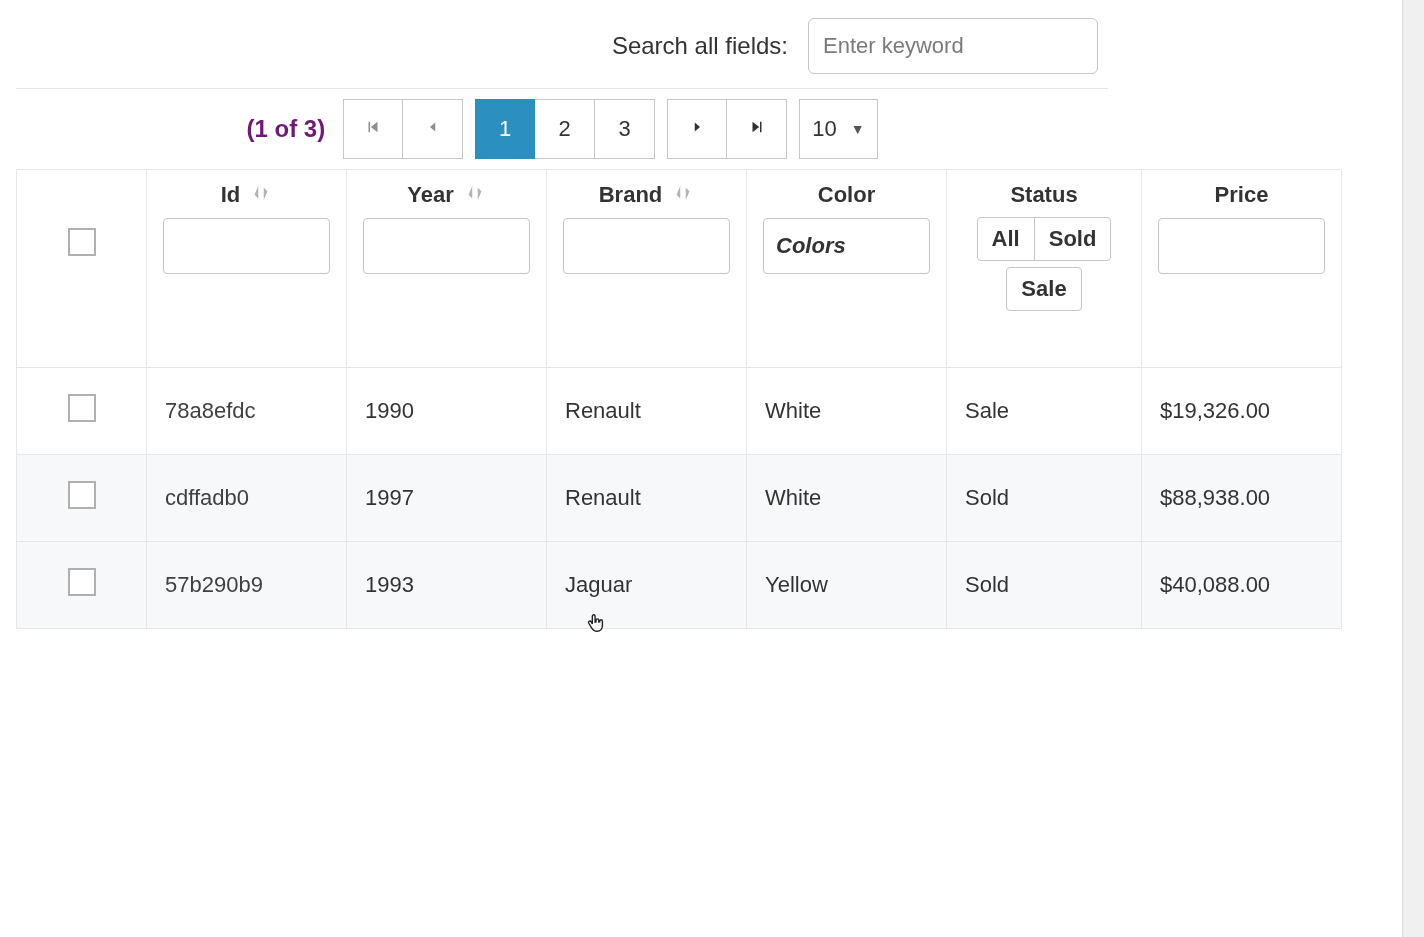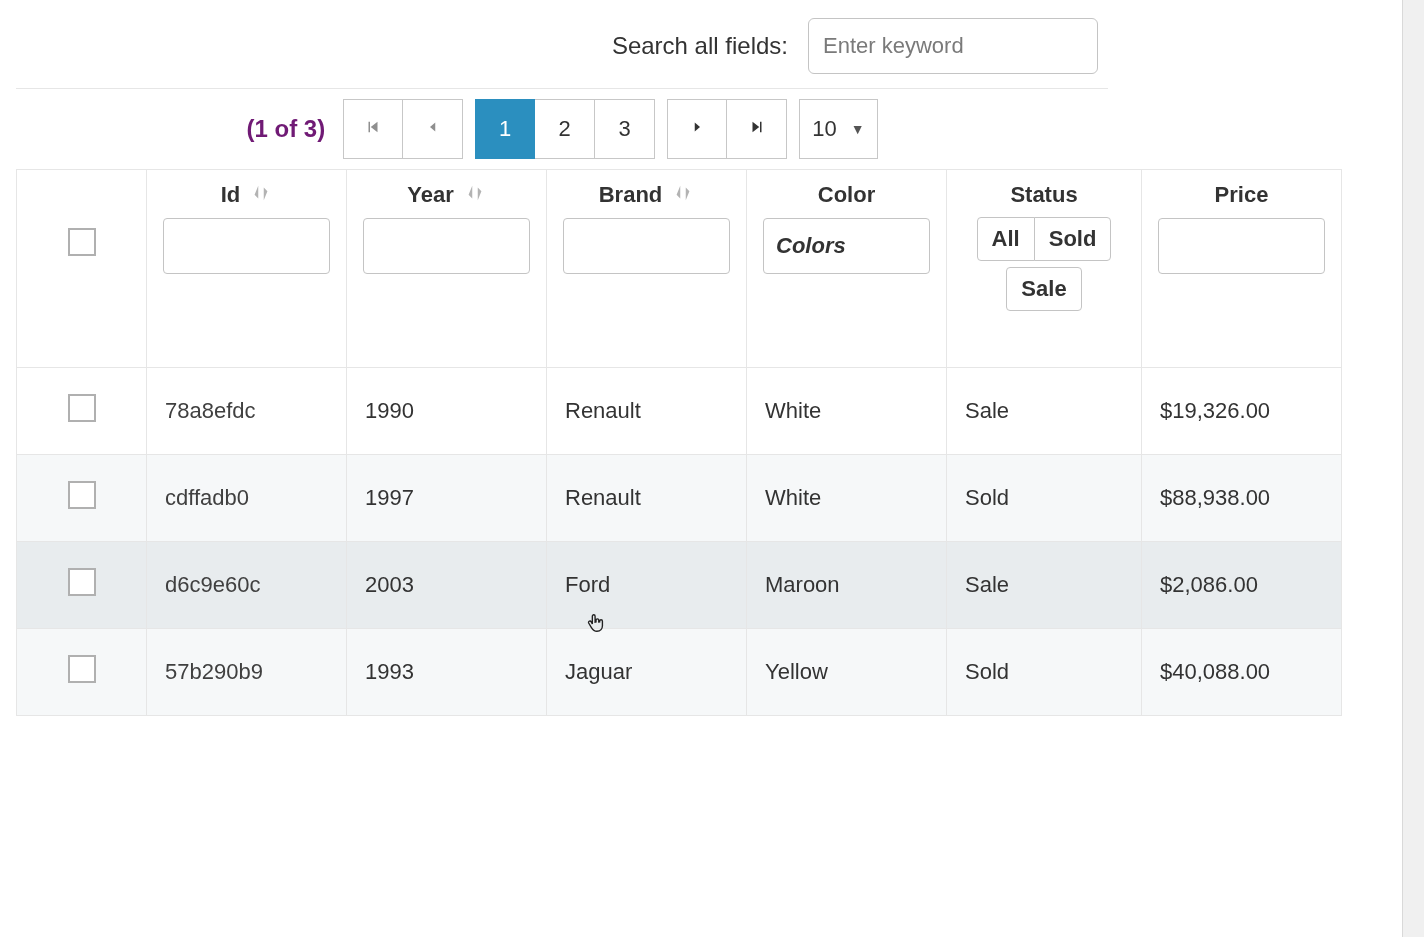--- a/index.html
+++ b/index.html
@@ -336,29 +336,20 @@
         </tr>
         <tr class="alt">
           <td class="check-cell"><span class="row-check"></span></td>
           <td class="id-cell"><a href="#">cdffadb0</a></td>
           <td>1997</td>
           <td>Renault</td>
           <td>White</td>
           <td>Sold</td>
           <td>$88,938.00</td>
         </tr>
-        <tr class="hover">
-          <td class="check-cell"><span class="row-check"></span></td>
-          <td class="id-cell"><a href="#">d6c9e60c</a></td>
-          <td>2003</td>
-          <td>Ford</td>
-          <td>Maroon</td>
-          <td>Sale</td>
-          <td>$2,086.00</td>
-        </tr>
         <tr class="alt">
           <td class="check-cell"><span class="row-check"></span></td>
           <td class="id-cell"><a href="#">57b290b9</a></td>
           <td>1993</td>
           <td>Jaguar</td>
           <td>Yellow</td>
           <td>Sold</td>
           <td>$40,088.00</td>
         </tr>
       </tbody>

